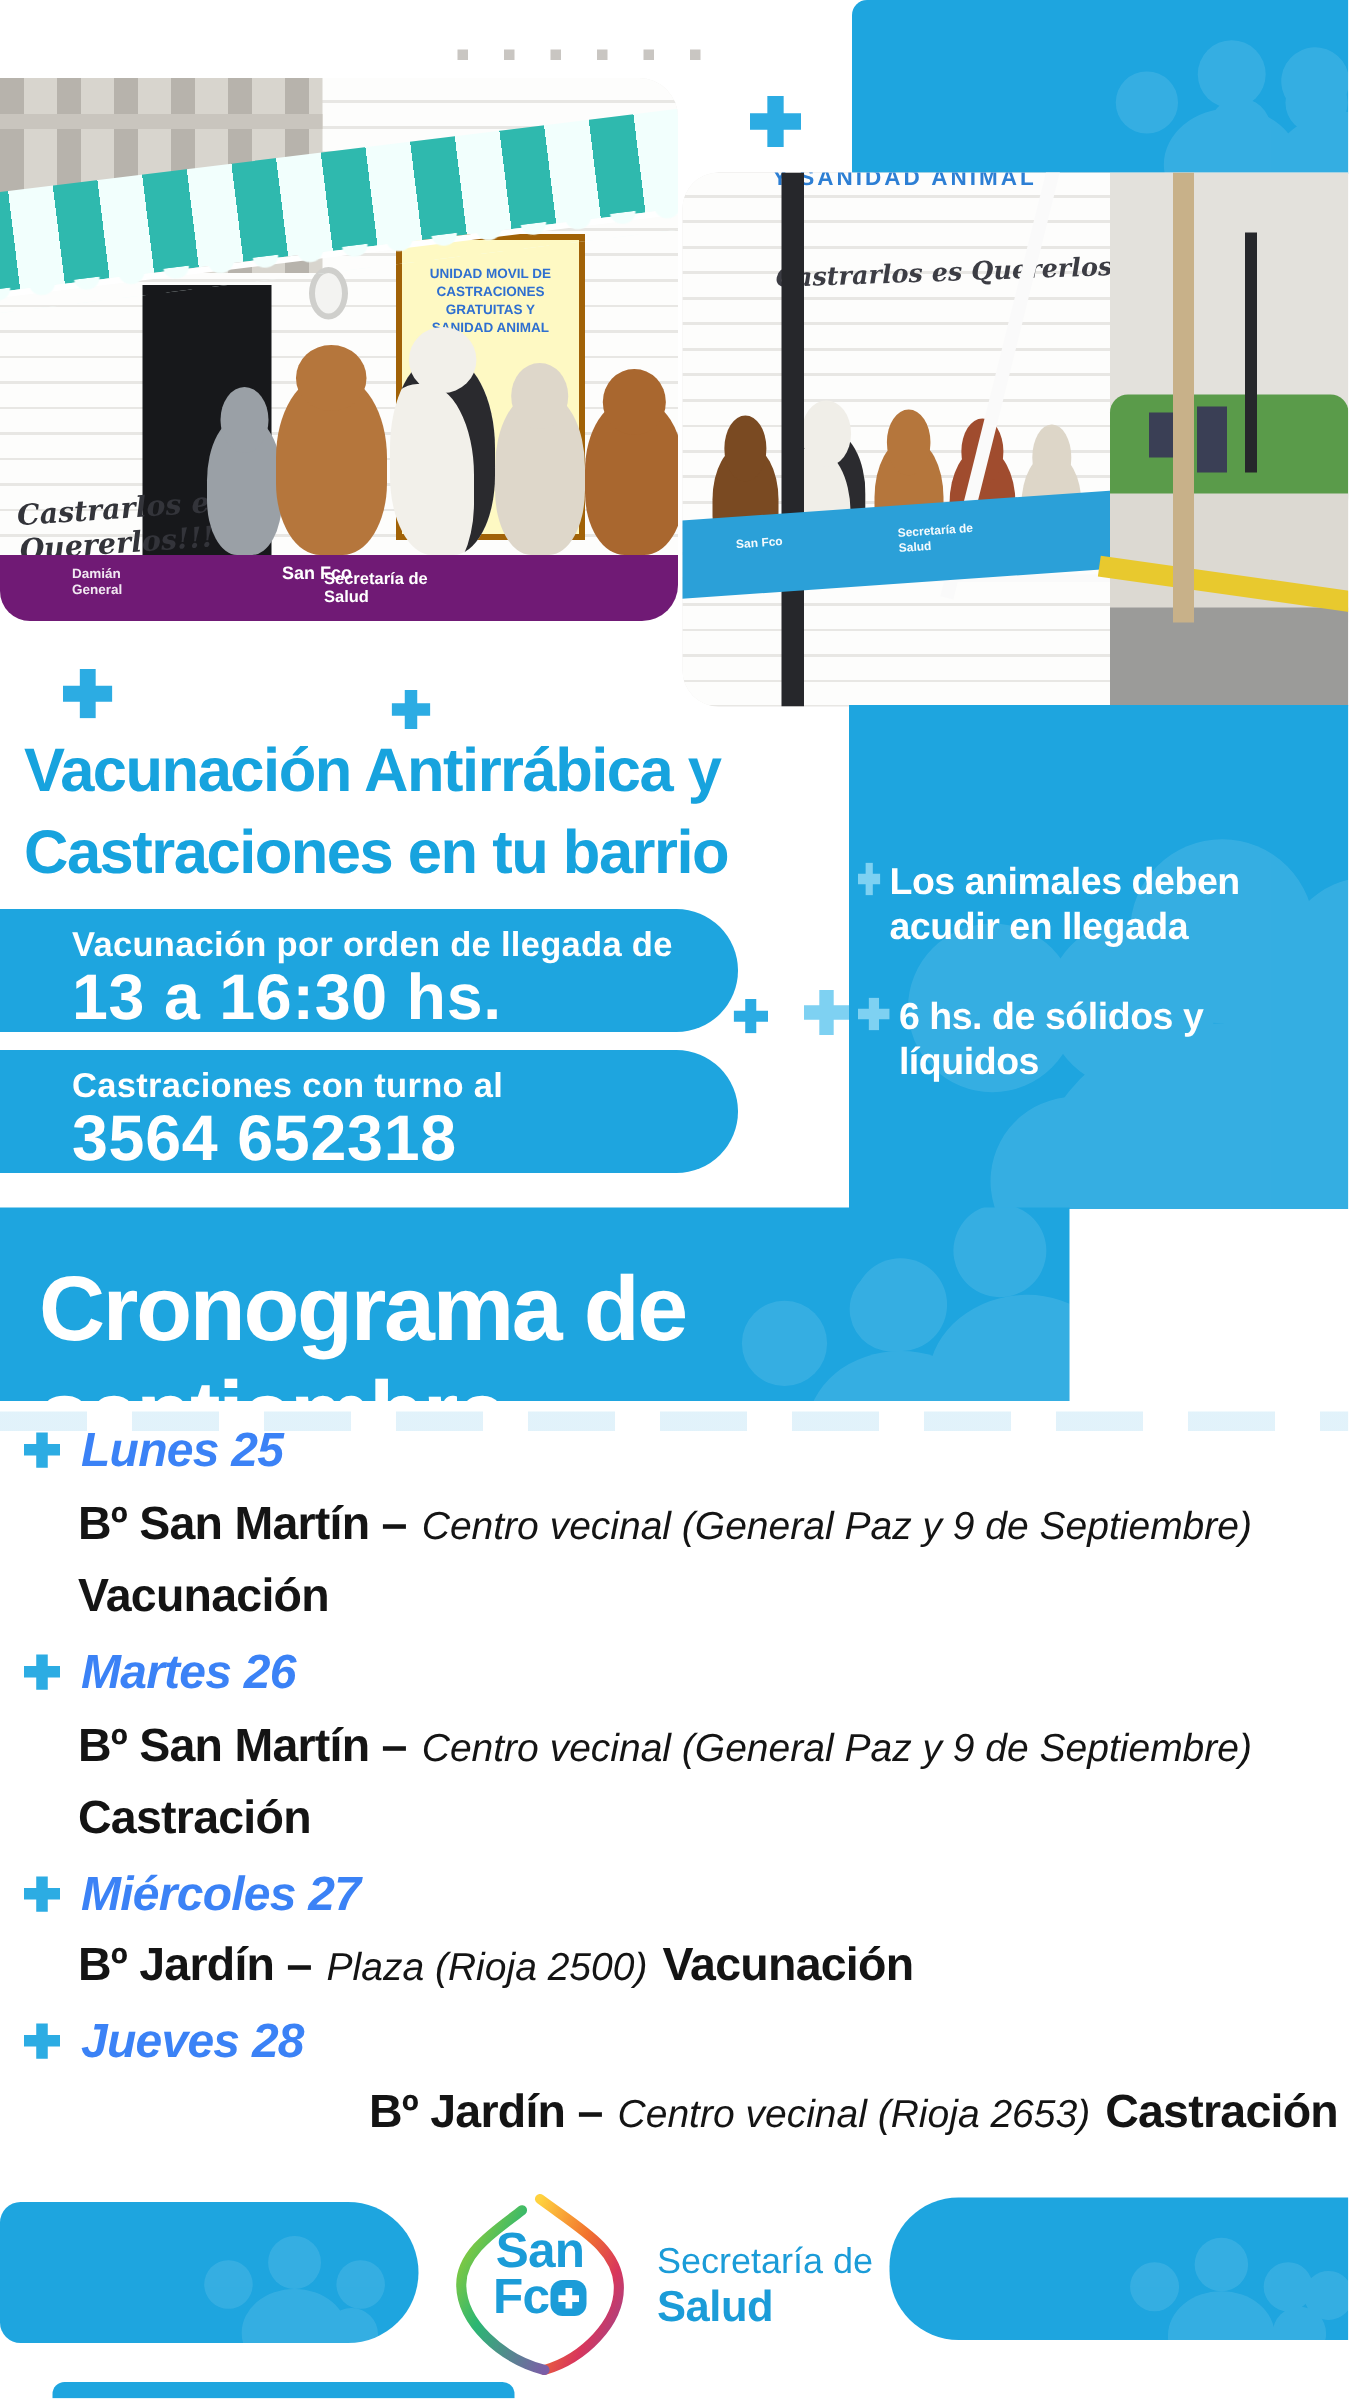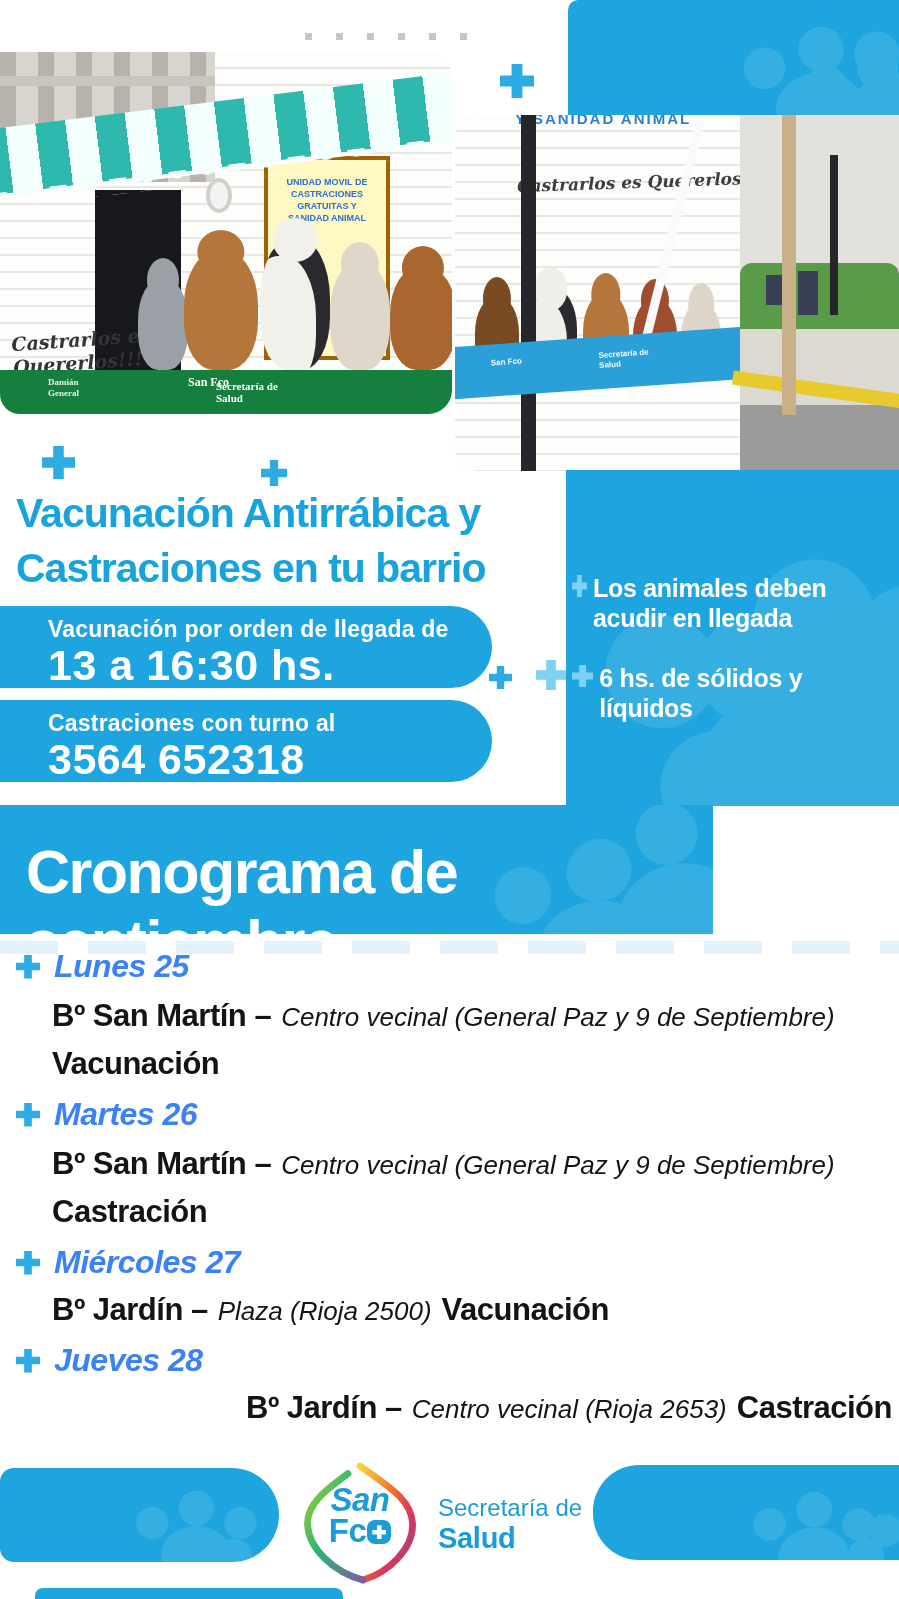--- a/index.html
+++ b/index.html
@@ -42,21 +42,21 @@
   .scriptR{left:62px;top:56px;width:300px;font-size:17px;transform:rotate(-2deg);color:#3c3d44;}
   .animals{position:absolute;left:138px;bottom:44px;width:306px;height:150px;}
   .an{position:absolute;bottom:0;border-radius:46% 46% 40% 40%;}
   .an::before{content:"";position:absolute;left:50%;top:-20px;transform:translateX(-50%);
               width:64%;height:44px;border-radius:50%;background:inherit;}
   .an1{left:0;width:50px;height:92px;background:#9aa0a6;}
   .an2{left:46px;width:74px;height:120px;background:#b5763c;}
   .an3{left:122px;width:70px;height:132px;background:#f2f0ea;box-shadow:inset -14px 18px 0 #2a2a2e;}
   .an4{left:192px;width:60px;height:108px;background:#ded7ca;}
   .an5{left:252px;width:66px;height:104px;background:#a9672f;}
-  .bandL{position:absolute;left:0;bottom:0;width:100%;height:44px;background:#15803d;color:#fff;font-family:Liberation Serif, serif;}
+  .bandL{position:absolute;left:0;bottom:0;width:100%;height:44px;background:#701a75;color:#fff;}
   .mayor{position:absolute;left:48px;top:7px;font-size:9px;line-height:1.25;font-weight:700;opacity:.9;}
   .bandL-logo{position:absolute;left:188px;top:6px;font-size:12px;font-weight:800;line-height:1;}
   .bandL-dept{position:absolute;left:216px;top:10px;font-size:11px;font-weight:700;width:90px;line-height:1.1;}
   .pole-dark{position:absolute;background:#26272b;}
   .pole-beige{position:absolute;background:#c8b189;}
   .rail{position:absolute;background:#fafafa;}
   .street{position:absolute;left:285px;top:0;width:159px;height:356px;background:#e3e1dc;}
   .foliage{position:absolute;left:0;top:148px;width:159px;height:80px;background:#5a9b4a;border-radius:12px;}
   .wall{position:absolute;left:0;top:214px;width:159px;height:86px;background:#dcd9d2;}
   .road{position:absolute;left:0;top:290px;width:159px;height:66px;background:#9b9b99;}
@@ -94,21 +94,21 @@
   .detail{font-size:26px;font-style:italic;font-weight:500;margin-right:10px;}
   .activity{font-size:31px;font-weight:800;letter-spacing:-.5px;}
 
   
   #fpillL{left:0;top:1468px;width:279px;height:94px;border-radius:14px 48px 48px 14px;}
   #fpillR{left:593px;top:1465px;width:306px;height:95px;border-radius:46px 0 0 46px;}
   #bstrip{left:35px;top:1588px;width:308px;height:11px;border-radius:8px 8px 0 0;}
   #shield{position:absolute;left:299px;top:1460px;width:122px;height:126px;}
   #logo-text{position:absolute;left:299px;top:1484px;width:122px;text-align:center;color:#1B9CD8;
              font-weight:800;line-height:.95;}
-  #logo-text .l1{font-size:33px;letter-spacing:-.5px;font-style:italic;}
+  #logo-text .l1{font-size:33px;letter-spacing:-.5px;}
   #logo-text .l2{font-size:33px;letter-spacing:-.5px;}
   .badge{position:relative;display:inline-block;width:24px;height:24px;background:#1B9CD8;border-radius:8px;
          top:2px;margin-left:1px;}
   .badge::before{content:"";position:absolute;inset:5px;background:#fff;
          clip-path:polygon(34% 0,66% 0,66% 34%,100% 34%,100% 66%,66% 66%,66% 100%,34% 100%,34% 66%,0 66%,0 34%,34% 34%);}
   #dept{position:absolute;left:438px;top:1494px;color:#1B9CD8;line-height:1.15;}
   #dept .d1{font-size:24px;font-weight:400;}
   #dept .d2{font-size:29px;font-weight:800;letter-spacing:-.3px;}
 </style>
 </head>

